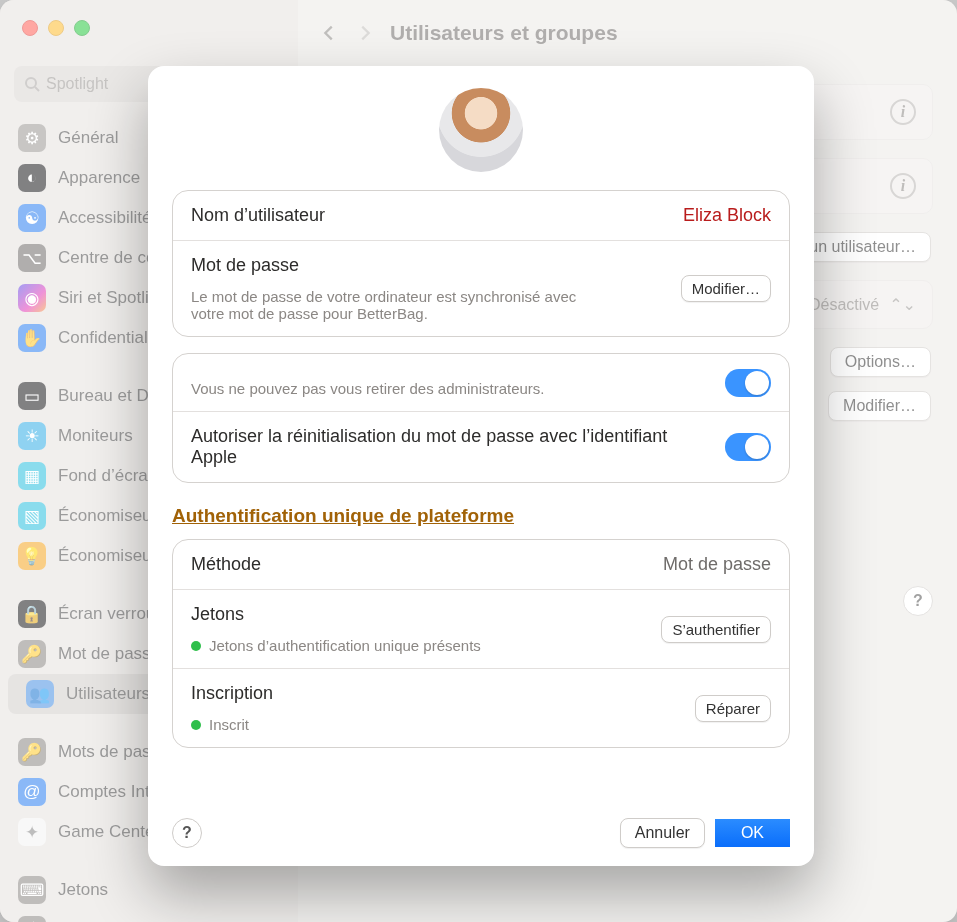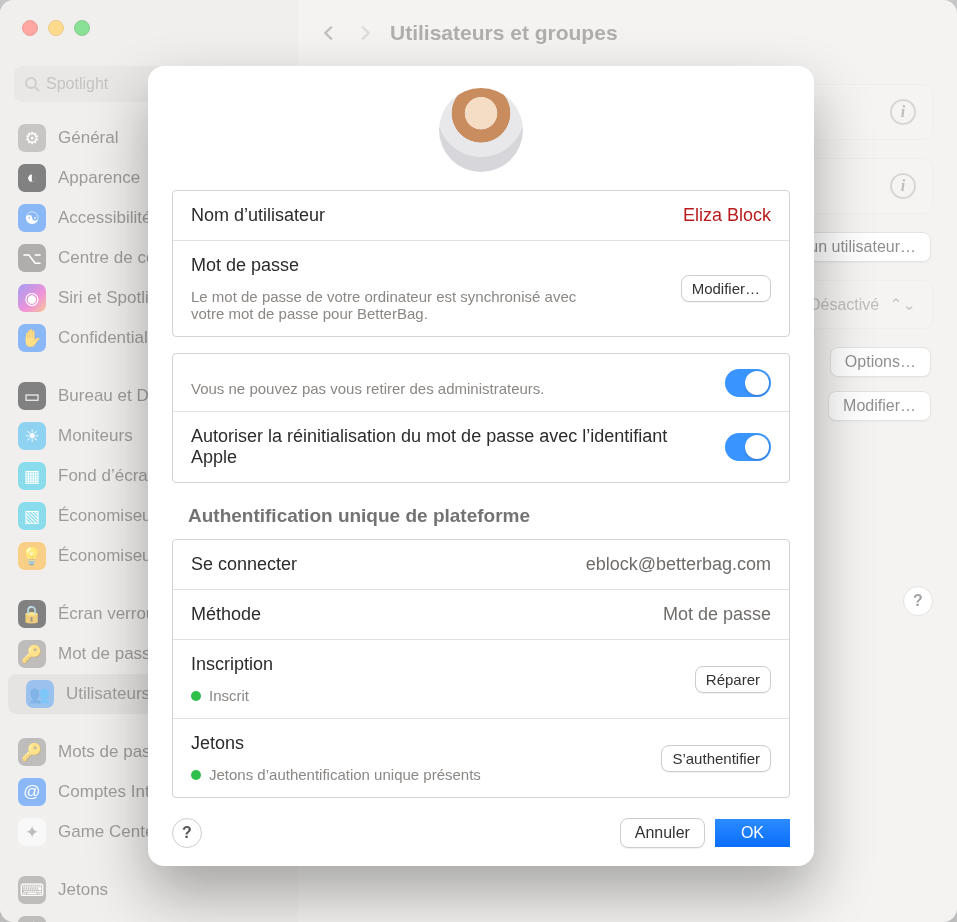--- a/index.html
+++ b/index.html
@@ -45,30 +45,30 @@
   .main{position:absolute;left:298px;right:0;top:66px;bottom:0;padding:18px 24px;}
   .bg-block{background:#efecea;border:1px solid var(--light-border);border-radius:10px;padding:14px 16px;margin-bottom:18px;display:flex;align-items:center;justify-content:flex-end;gap:10px;color:var(--muted);}
   .mac-button{background:var(--button-bg);border:1px solid var(--button-border);border-radius:8px;padding:5px 14px;font-size:16px;color:#333;box-shadow:0 1px 1px rgba(0,0,0,.06);}
   .mac-button.small{font-size:15px;padding:4px 10px;}
   .info-badge{width:26px;height:26px;border-radius:50%;border:2px solid var(--info-ring);display:inline-flex;align-items:center;justify-content:center;font-family:Georgia,serif;font-style:italic;font-weight:600;color:#8a8784;font-size:16px;}
   
   .scrim{position:absolute;inset:0;background:var(--scrim);pointer-events:none;}
   
   .sheet{position:absolute;left:148px;top:66px;width:666px;height:800px;background:var(--panel-bg);border-radius:16px;box-shadow:0 28px 60px rgba(0,0,0,.32);padding:22px 24px 18px;display:flex;flex-direction:column;}
   .avatar{width:84px;height:84px;border-radius:50%;margin:0 auto 18px;overflow:hidden;background:radial-gradient(circle at 50% 30%,#f5dcc5 0 22%,#c88c5f 23% 40%,#e8e8ea 41% 60%,#d7d7db 61% 100%);position:relative;}
-  .card{border:1px solid var(--card-border);border-radius:4px;background:#fff;}
+  .card{border:1px solid var(--card-border);border-radius:16px;background:#fff;}
   .row{display:flex;align-items:center;justify-content:space-between;padding:14px 18px;}
   .row + .row{border-top:1px solid var(--light-border);}
   .row .label{font-size:18px;color:#2d2c2b;}
   .row .sub{font-size:15px;color:var(--muted);margin-top:12px;max-width:420px;}
   .value{font-size:18px;color:#b91c1c;}
   .value.right{color:#6f6c6a;}
   .toggle{width:46px;height:28px;border-radius:14px;background:var(--toggle-on);position:relative;flex:0 0 auto;}
   .toggle .knob{position:absolute;top:2px;right:2px;width:24px;height:24px;border-radius:50%;background:#fff;box-shadow:0 1px 2px rgba(0,0,0,.2);}
-  .section-title{font-size:19px;font-weight:700;color:#737373;margin:22px 16px 12px;}
+  .section-title{font-size:19px;font-weight:700;color:#a16207;margin:22px 0 12px;text-decoration:underline;}
   .status-dot{width:10px;height:10px;border-radius:50%;background:#2fbf4b;display:inline-block;margin-right:8px;}
   .sheet-footer{margin-top:auto;display:flex;align-items:center;gap:10px;}
   .help-round{width:30px;height:30px;border-radius:50%;border:1px solid var(--button-border);display:flex;align-items:center;justify-content:center;font-weight:700;color:#555;background:#fff;}
   .primary{background:linear-gradient(#2b8cff,#0a6efb);color:#fff;border:none;padding:5px 26px;border-radius:0;font-size:16px;}
   .sheet-footer .spacer{flex:1;}
   .help-float{position:absolute;right:24px;top:520px;}
   
   .ic-gear{background:#9b9894;}
   .ic-half{background:#1b1b1d;}
   .ic-access{background:#2a7ff0;}
@@ -262,41 +262,37 @@
         <div class="toggle">
             <div class="knob"></div>
           </div>
       </div>
     </div>
 
     <div class="section-title">Authentification unique de plateforme</div>
 
     <div class="card">
       <div class="row">
-        <div class="label">Se connecter</div>
-        <div class="value right">eblock@betterbag.com</div>
-      </div>
-      <div class="row">
         <div class="label">Méthode</div>
         <div class="value right">Mot de passe</div>
+      </div>
+      <div class="row">
+        <div>
+          <div class="label">Jetons</div>
+          <div class="sub"><span class="status-dot"></span><span>Jetons d’authentification unique présents</span></div>
+        </div>
+        <button class="mac-button small">S’authentifier</button>
       </div>
       <div class="row">
         <div>
           <div class="label">Inscription</div>
           <div class="sub"><span class="status-dot"></span><span>Inscrit</span></div>
         </div>
         <button class="mac-button small">Réparer</button>
       </div>
-      <div class="row">
-        <div>
-          <div class="label">Jetons</div>
-          <div class="sub"><span class="status-dot"></span><span>Jetons d’authentification unique présents</span></div>
-        </div>
-        <button class="mac-button small">S’authentifier</button>
-      </div>
     </div>
 
     <div class="sheet-footer">
       <div class="help-round">?</div>
       <div class="spacer"></div>
       <button class="mac-button">Annuler</button>
       <button class="primary">OK</button>
     </div>
   </div>
 

